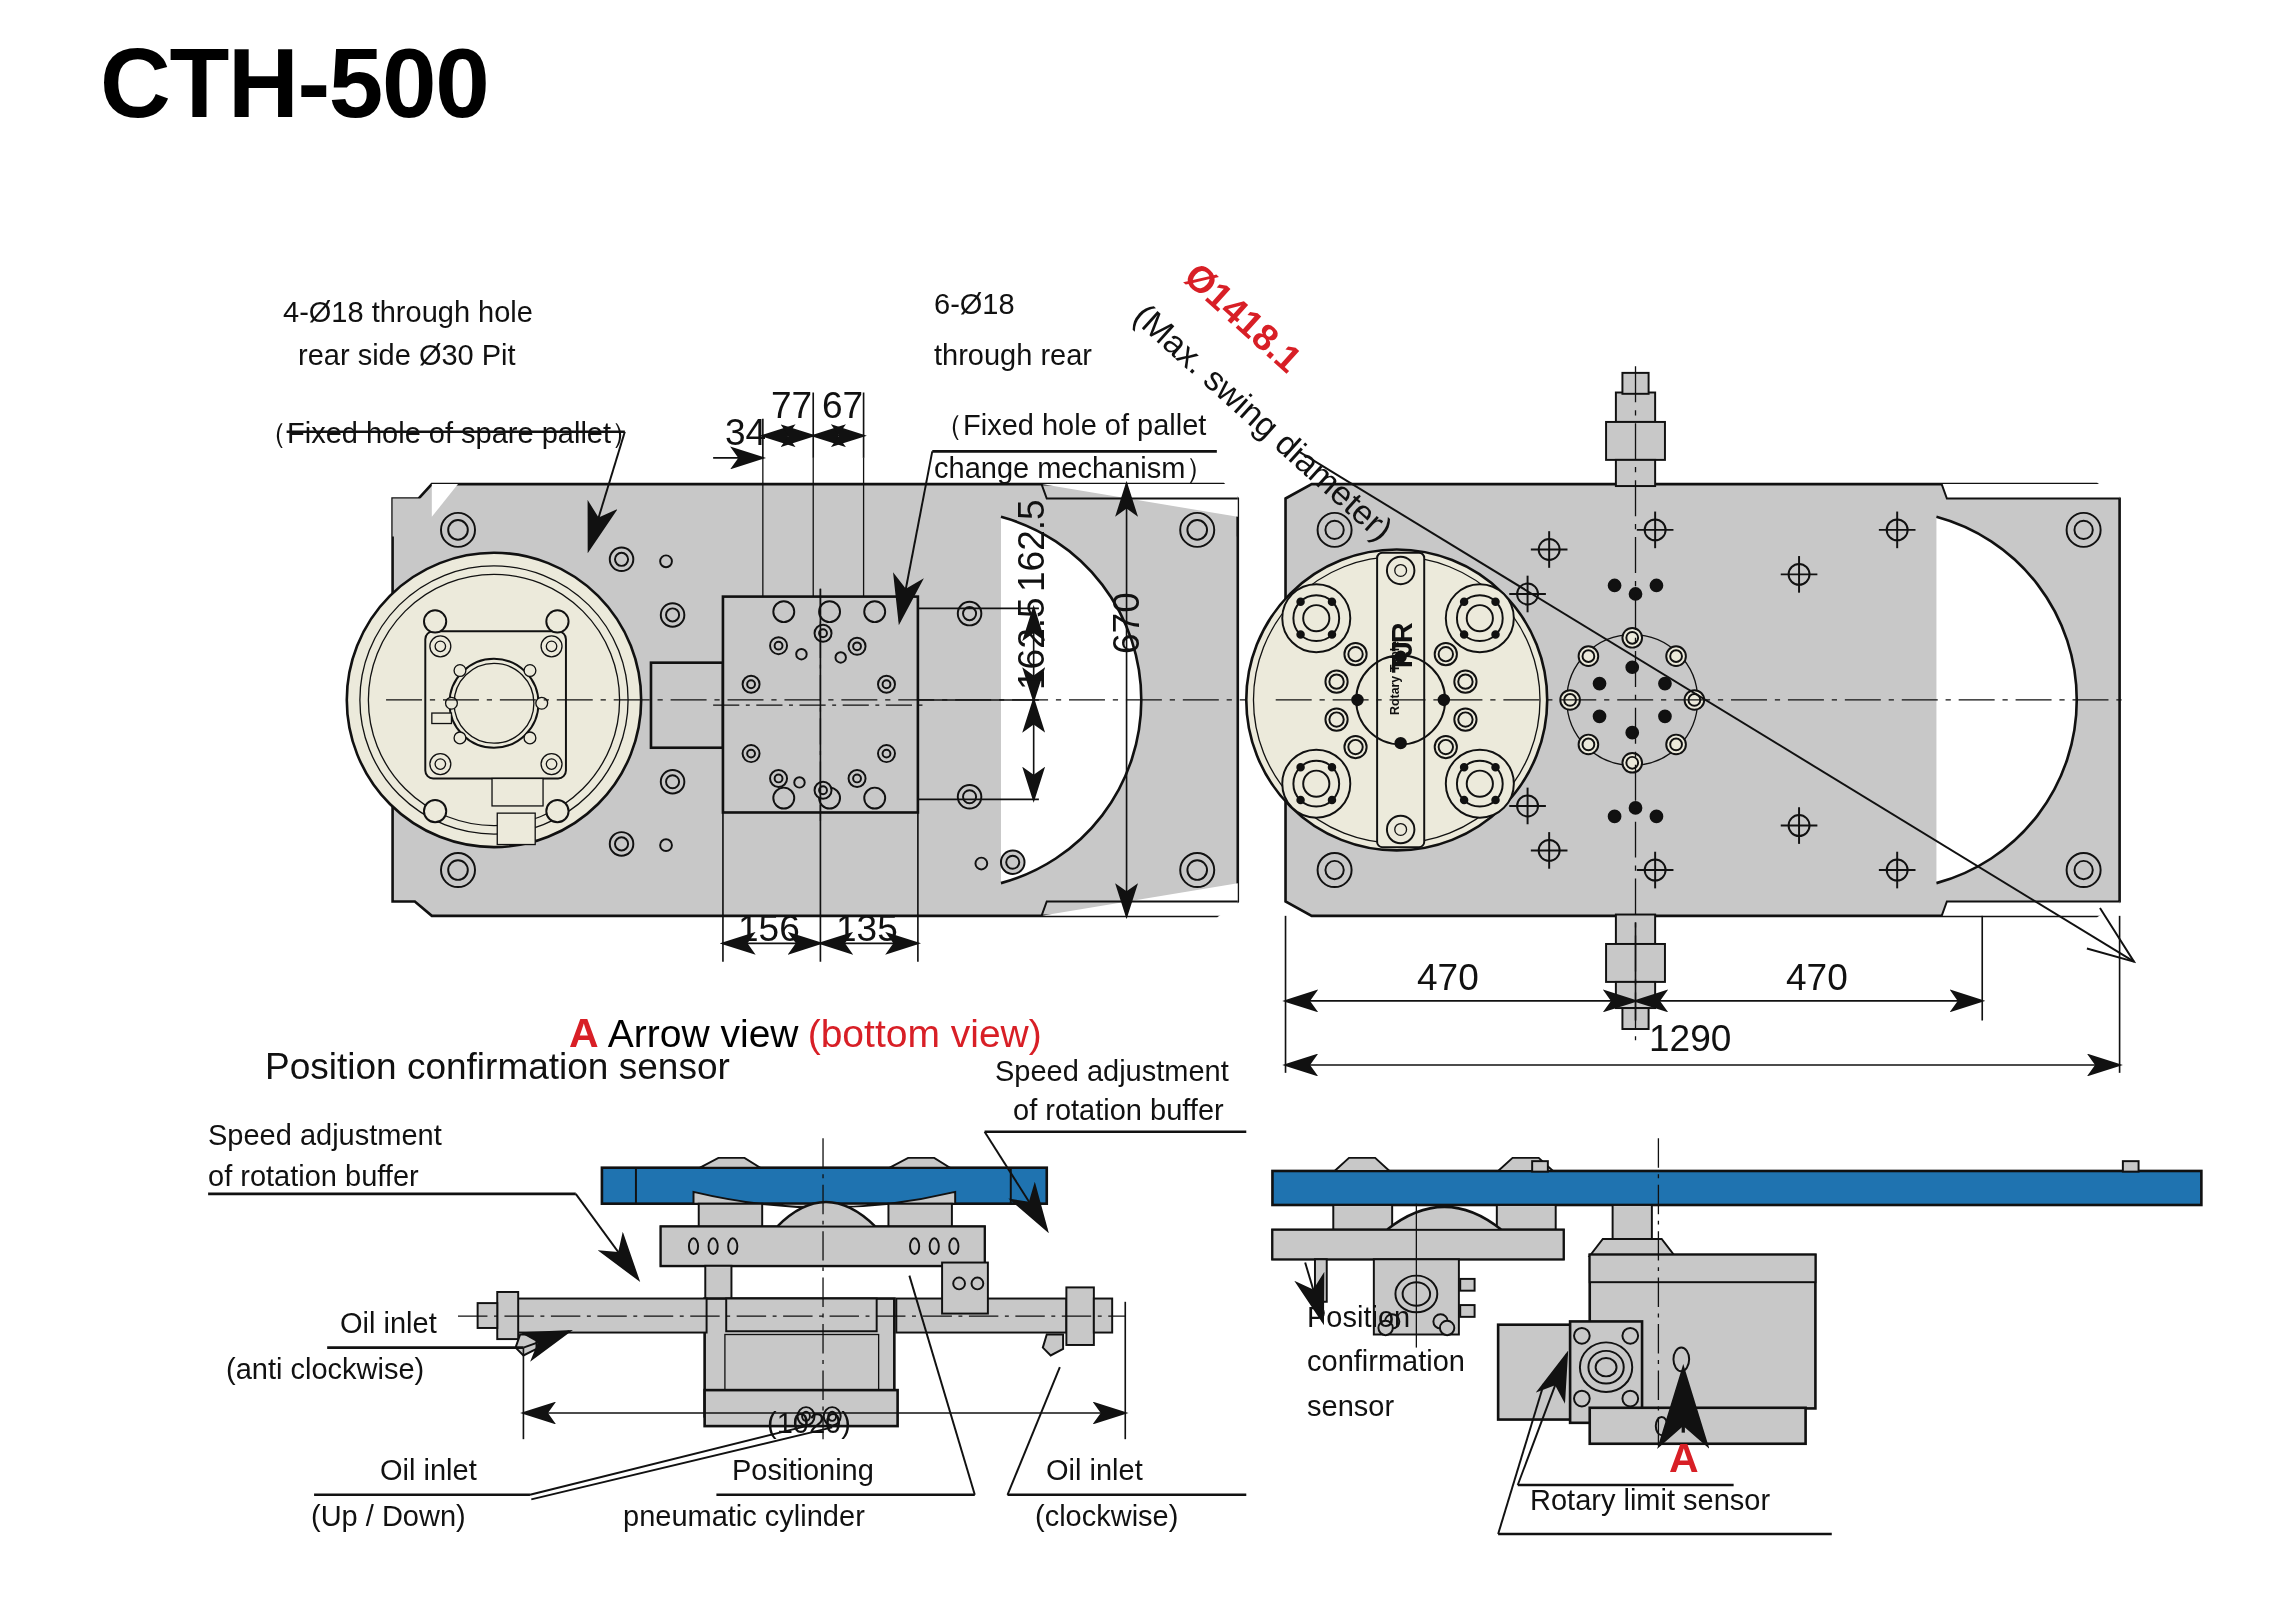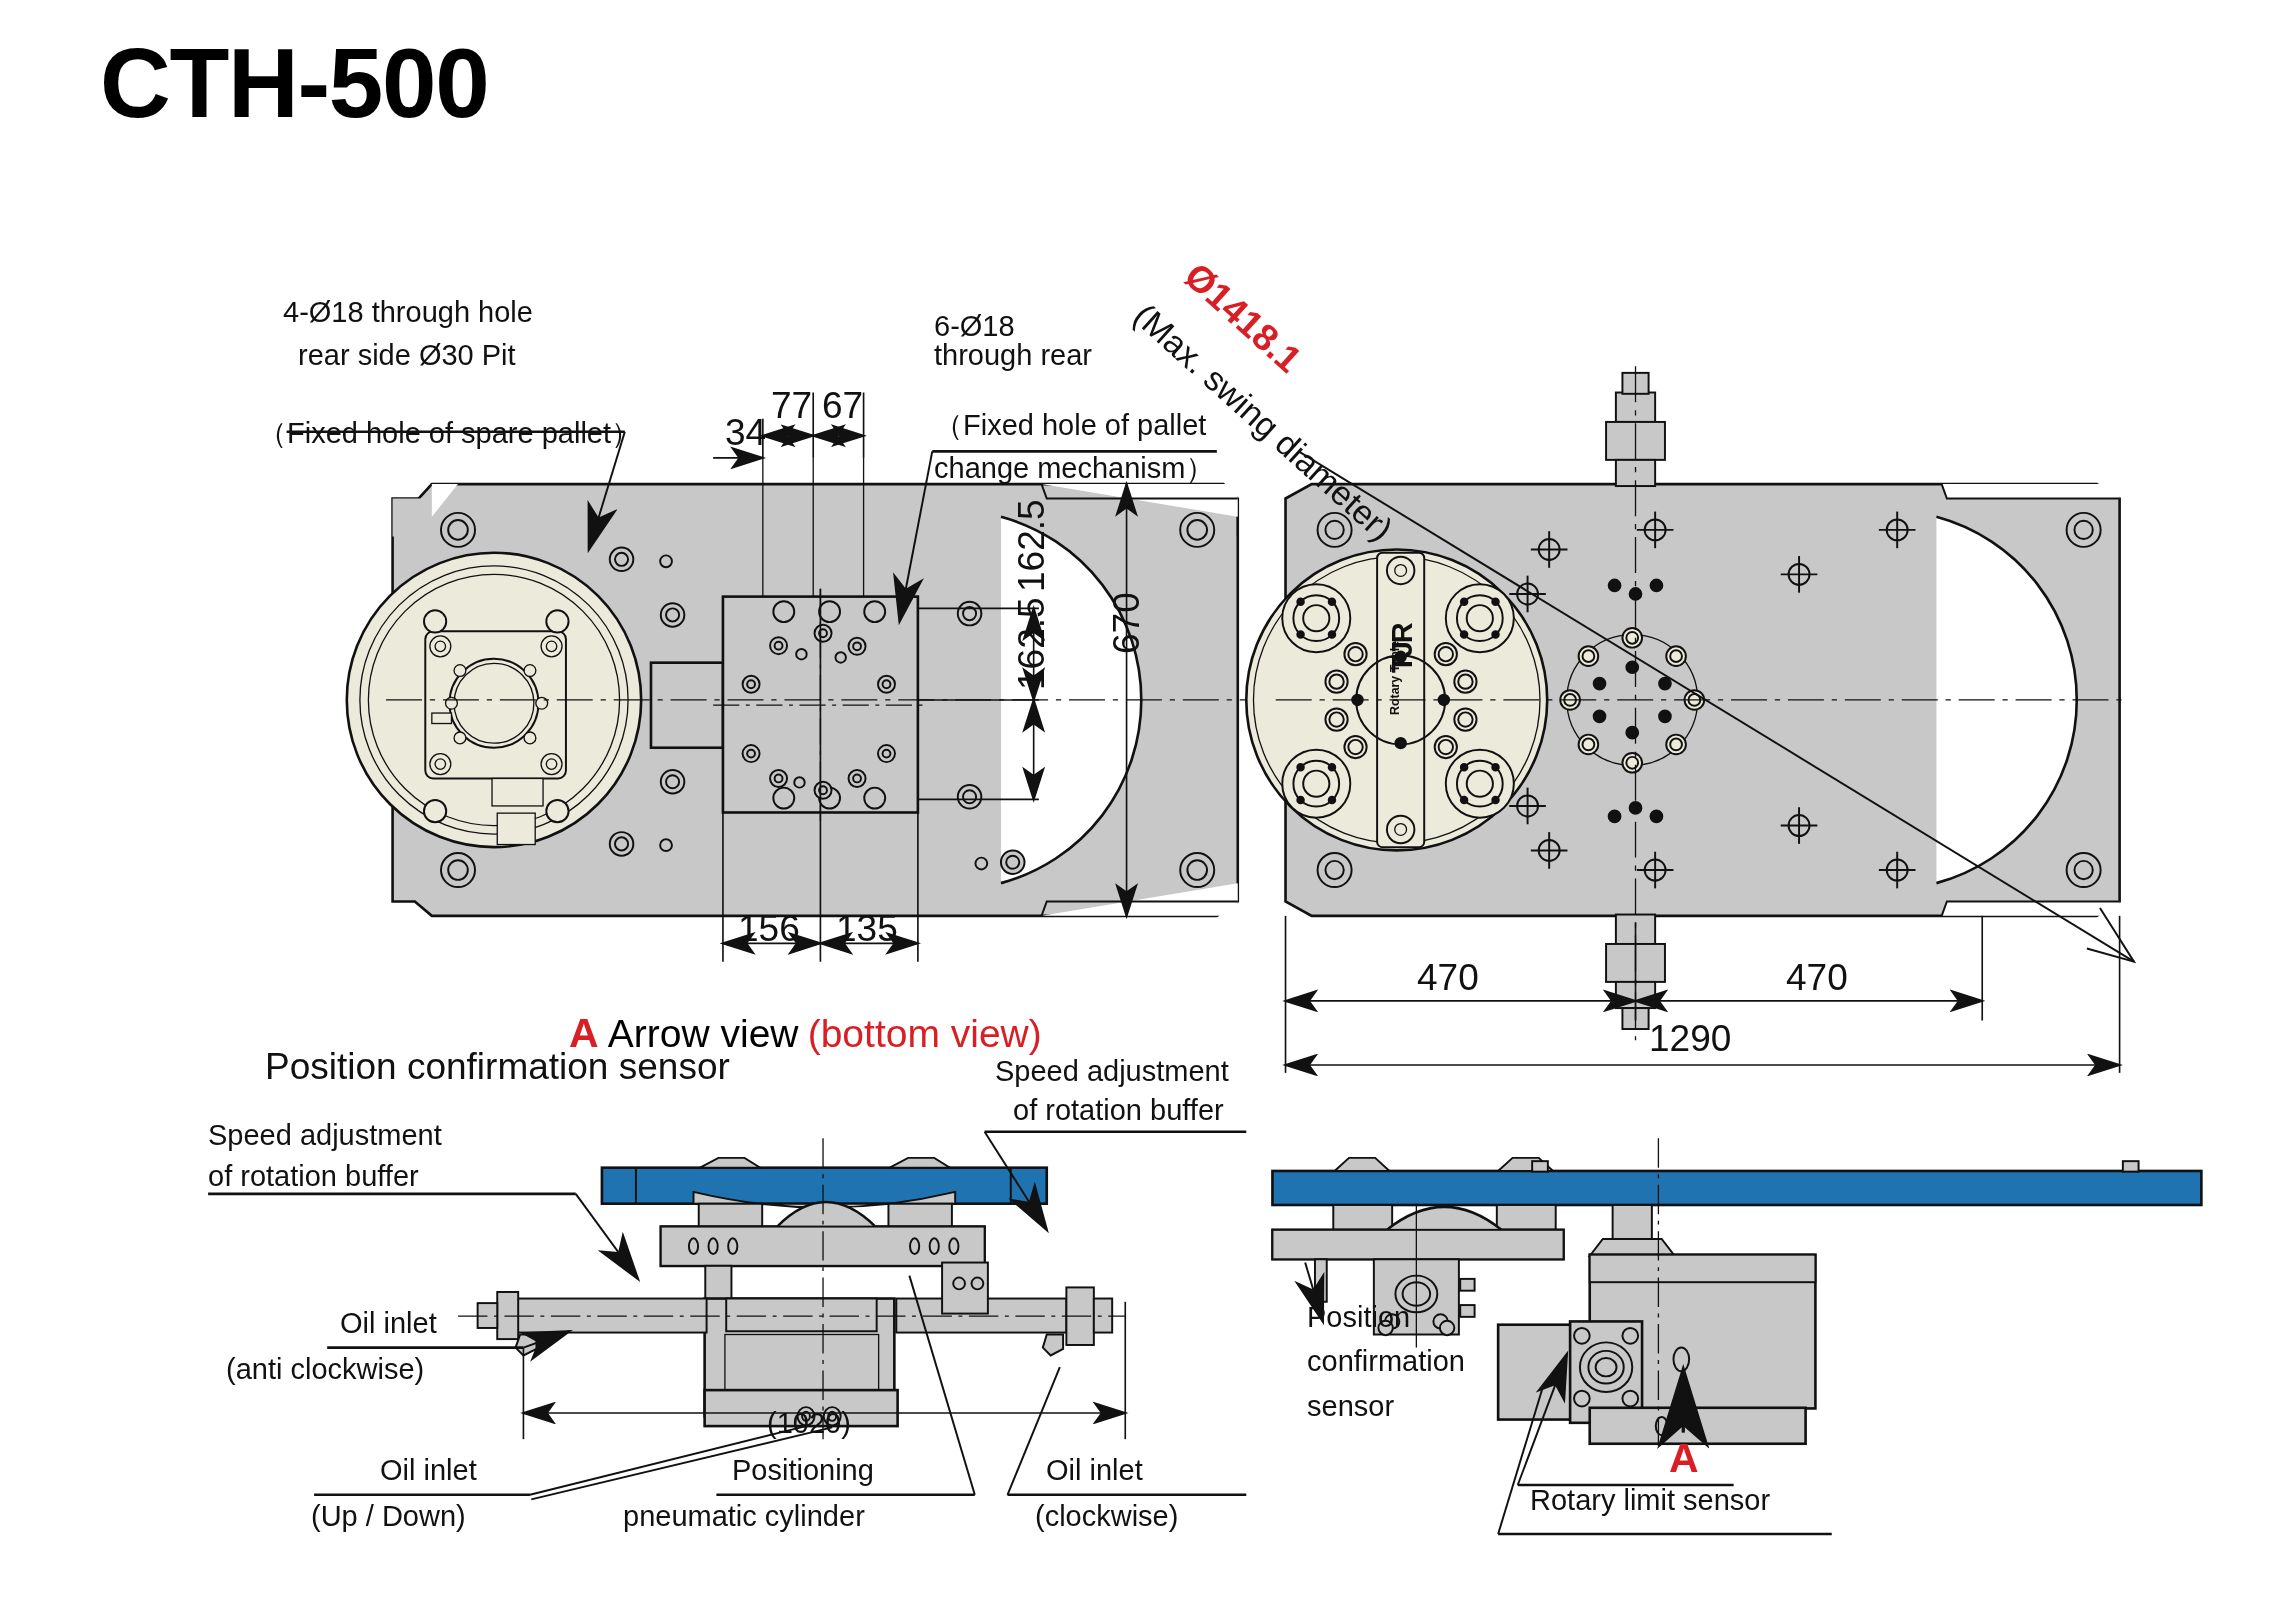--- a/index.html
+++ b/index.html
@@ -541,21 +541,21 @@
     <path d="M2290,2345 L2360,2115" stroke="#111" stroke-width="3"></path>
   </g>
 
   </g>
 </svg>
 
 <div class="txt t-lbl" style="left:283px; top:296px;">4-Ø18 through hole</div>
 <div class="txt t-lbl" style="left:298px; top:339px;">rear side Ø30 Pit</div>
 <div class="txt t-lbl" style="left:258px; top:417px;">（Fixed hole of spare pallet）</div>
 
-<div class="txt t-lbl" style="left:934px; top:310px;">6-Ø18</div>
+<div class="txt t-lbl" style="left:934px; top:288px;">6-Ø18</div>
 <div class="txt t-lbl" style="left:934px; top:339px;">through rear</div>
 <div class="txt t-lbl" style="left:934px; top:409px;">（Fixed hole of pallet</div>
 <div class="txt t-lbl" style="left:934px; top:452px;">change mechanism）</div>
 
 <div class="txt t-lbl bold red" style="left:1204px; top:255px; font-size:37px;
      transform:rotate(42deg); transform-origin:left top;">Ø1418.1</div>
 <div class="txt t-lbl" style="left:1152px; top:296px; font-size:34px;
      transform:rotate(42deg); transform-origin:left top;">(Max. swing diameter)</div>
 
 <div class="txt t-dim" style="left:725px; top:412px;">34</div>

